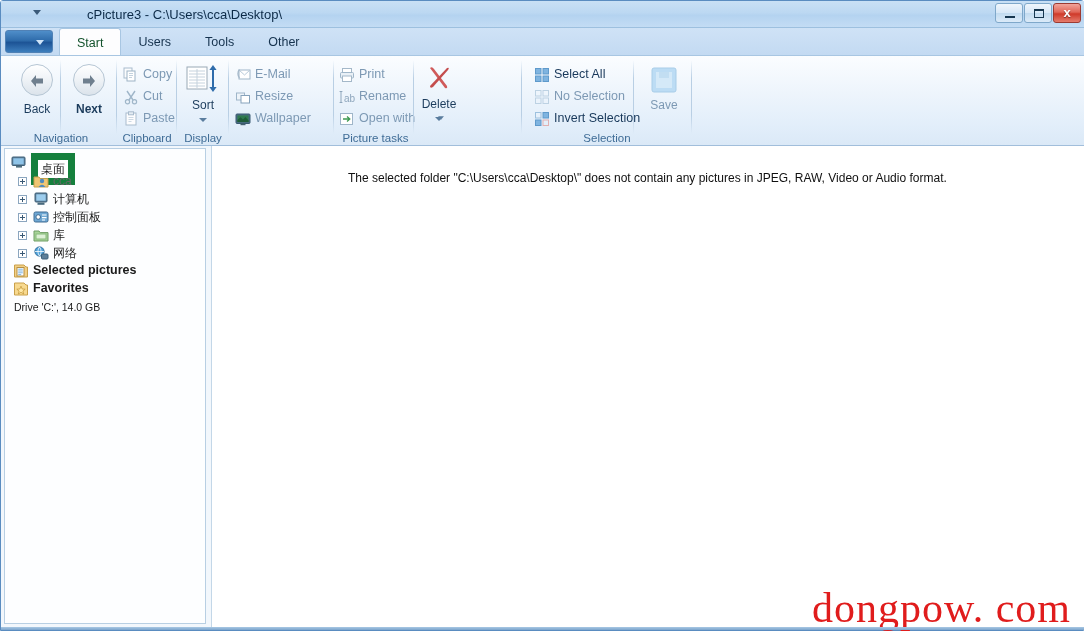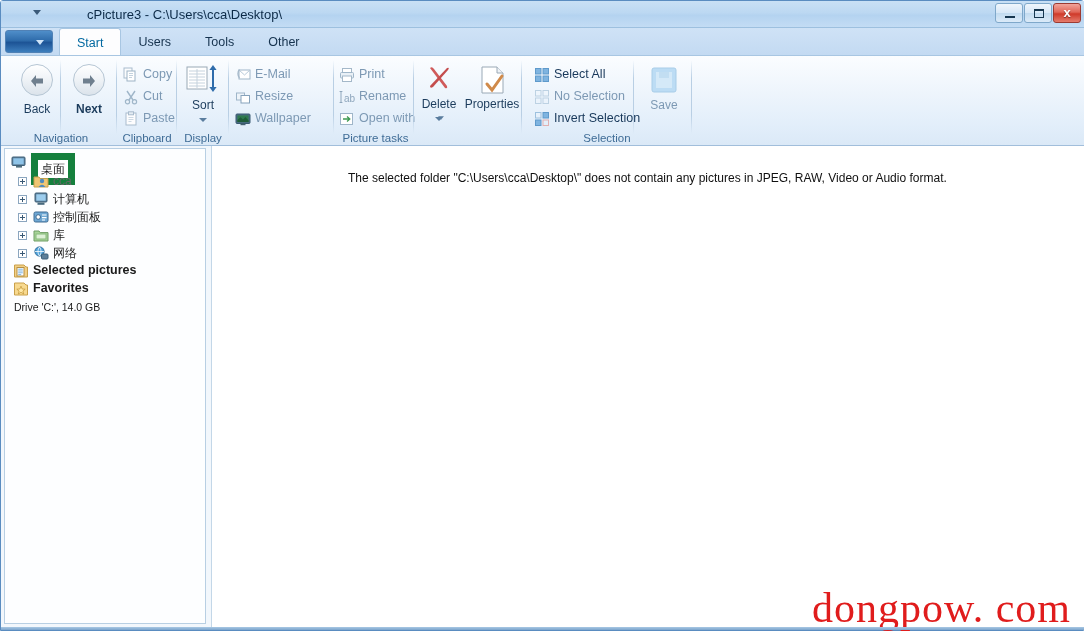--- a/index.html
+++ b/index.html
@@ -65,21 +65,21 @@
     border-left:4px solid transparent;border-right:4px solid transparent;
     border-top:5px solid #cfe4f8;
   }
   .tabs{position:absolute;left:58px;top:0;height:27px;display:flex;}
   .tab{
     height:27px;line-height:28px;padding:0 17px;font-size:12.5px;color:#15324e;
     box-sizing:border-box;white-space:nowrap;
   }
   .tab.active{
     background:#fdfdfe;border:1px solid #a8c6e2;border-bottom:none;
-    border-radius:3px 3px 0 0;color:#0369a1;
+    border-radius:3px 3px 0 0;color:#14532d;
   }
   
   .searchbox{
     position:absolute;right:50px;top:30px;width:198px;height:20px;
     background:#ffffff;border:1px solid #9ab8d4;box-sizing:border-box;
     font-size:11px;color:#333;padding:0 4px;line-height:18px;outline:none;
   }
   .searchlabel{
     position:absolute;right:3px;top:31px;height:18px;line-height:18px;
     font-size:12.5px;color:#12304c;
@@ -324,28 +324,20 @@
       <div class="sep" style="right:108px;"></div>
 
       <div class="bigbtn" style="left:186px;width:48px;">
         <svg style="position:absolute;left:10px;top:2px;width:28px;height:28px;" viewBox="0 0 28 28">
           <path d="M5 4 Q7 2 9 5 L22 22 Q23 25 20 24 Z" fill="#d05a5a"></path>
           <path d="M22 4 Q25 3 23 6 L8 23 Q5 25 5 22 Z" fill="#c44d4d"></path>
         </svg>
         <div class="lbl" style="bottom:13px;">Delete</div>
         <div class="caretdown" style="bottom:3px;"></div>
       </div>
-      <div class="bigbtn" style="left:234px;width:58px;">
-        <svg style="position:absolute;left:16px;top:3px;width:27px;height:30px;" viewBox="0 0 27 30">
-          <path d="M3 2 H18 L24 8 V28 H3 Z" fill="#ffffff" stroke="#9aa9b6"></path>
-          <path d="M18 2 L18 8 L24 8" fill="#eef2f6" stroke="#9aa9b6"></path>
-          <path d="M8 19 L13 25 L23 11" stroke="#d08a4a" stroke-width="3" fill="none" stroke-linecap="round"></path>
-        </svg>
-        <div class="lbl" style="bottom:13px;">Properties</div>
-      </div>
       <div class="glabel" style="left:0;width:293px;">Picture tasks</div>
       <div class="sep"></div>
     </div>
 
     <div class="grp" style="left:521px;width:170px;">
       <div class="smallitem on" style="left:10px;top:8px;">
         <svg class="ic" viewBox="0 0 16 16">
           <rect x="1.5" y="1.5" width="5.5" height="5.5" fill="#7fb4e0" stroke="#5f9acb"></rect>
           <rect x="9" y="1.5" width="5.5" height="5.5" fill="#7fb4e0" stroke="#5f9acb"></rect>
           <rect x="1.5" y="9" width="5.5" height="5.5" fill="#7fb4e0" stroke="#5f9acb"></rect>

